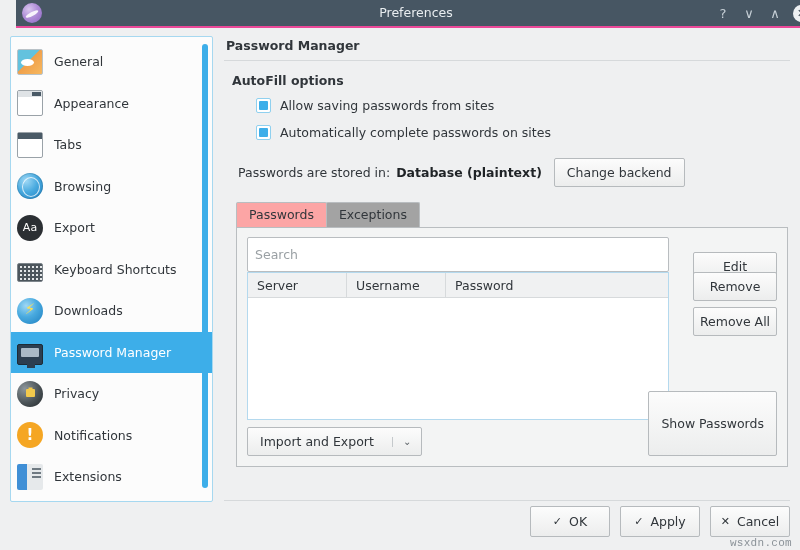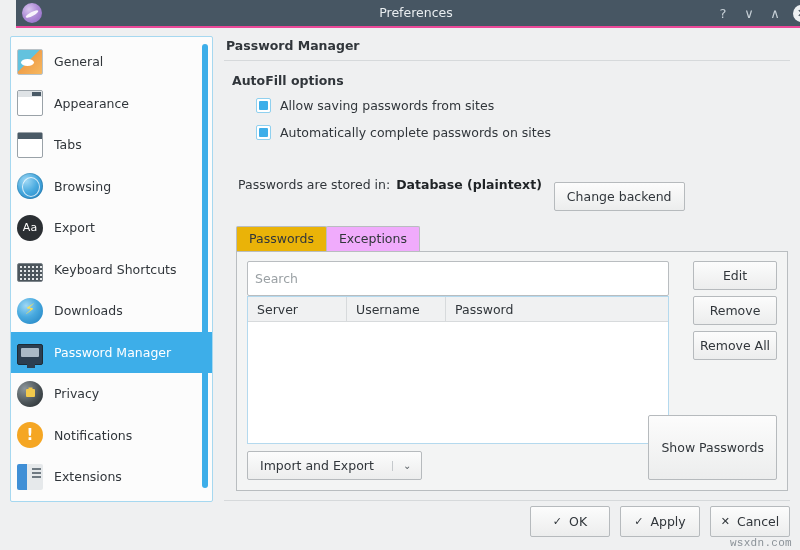--- a/index.html
+++ b/index.html
@@ -203,33 +203,33 @@
     background: linear-gradient(to bottom, #fcfcfc 0%, #eceded 100%);
     border: 1px solid #b6babd;
     border-radius: 2px;
     color: #31363b;
     font-size: 12.5px;
     font-family: inherit;
     padding: 5px 11px;
     cursor: default;
     white-space: nowrap;
   }
-  #change-backend { margin-left: 12px; padding: 6px 12px; margin-top: 24px; }
+  #change-backend { margin-left: 12px; padding: 6px 12px; }
 
   
   #tabs { display: flex; align-items: flex-end; margin: 16px 0 0 12px; height: 24px; }
   .tab {
     font-size: 12.5px; color: #31363b;
     padding: 4px 12px 5px 12px;
     border: 1px solid #b9bdc0;
     border-bottom: none;
     border-radius: 2px 2px 0 0;
   }
-  .tab.active { background: #eab308; position: relative; z-index: 2; }
-  .tab.inactive { background: #f0abfc; margin-left: -1px; }
+  .tab.active { background: #fca5a5; position: relative; z-index: 2; }
+  .tab.inactive { background: #a3a3a3; margin-left: -1px; }
 
   #tab-panel {
     margin-left: 12px; margin-right: 2px;
     background: #f3f4f4;
     border: 1px solid #b9bdc0;
     height: 240px;
     position: relative;
   }
 
   #search-input {
@@ -253,21 +253,21 @@
     font-size: 12.5px; color: #31363b;
     display: flex; align-items: center; padding-left: 9px;
     border-right: 1px solid #d7dadc;
   }
   .th.c0 { width: 99px; }
   .th.c1 { width: 99px; }
   .th.c2 { flex: 1; border-right: none; }
   #table-body { height: 121px; background: #ffffff; }
 
   .side-btn { position: absolute; right: 10px; width: 84px; text-align: center; padding: 6px 4px; }
-  #btn-edit { top: 9px; }
+  #btn-edit { top: 24px; }
   #btn-remove { top: 44px; }
   #btn-remove-all { top: 79px; }
 
   #btn-import {
     position: absolute; left: 10px; bottom: 10px;
     padding: 6px 10px 6px 12px;
     display: flex; align-items: center; gap: 18px;
   }
   #import-arrow {
     border-left: 1px solid #c5c9cc; padding-left: 10px;

